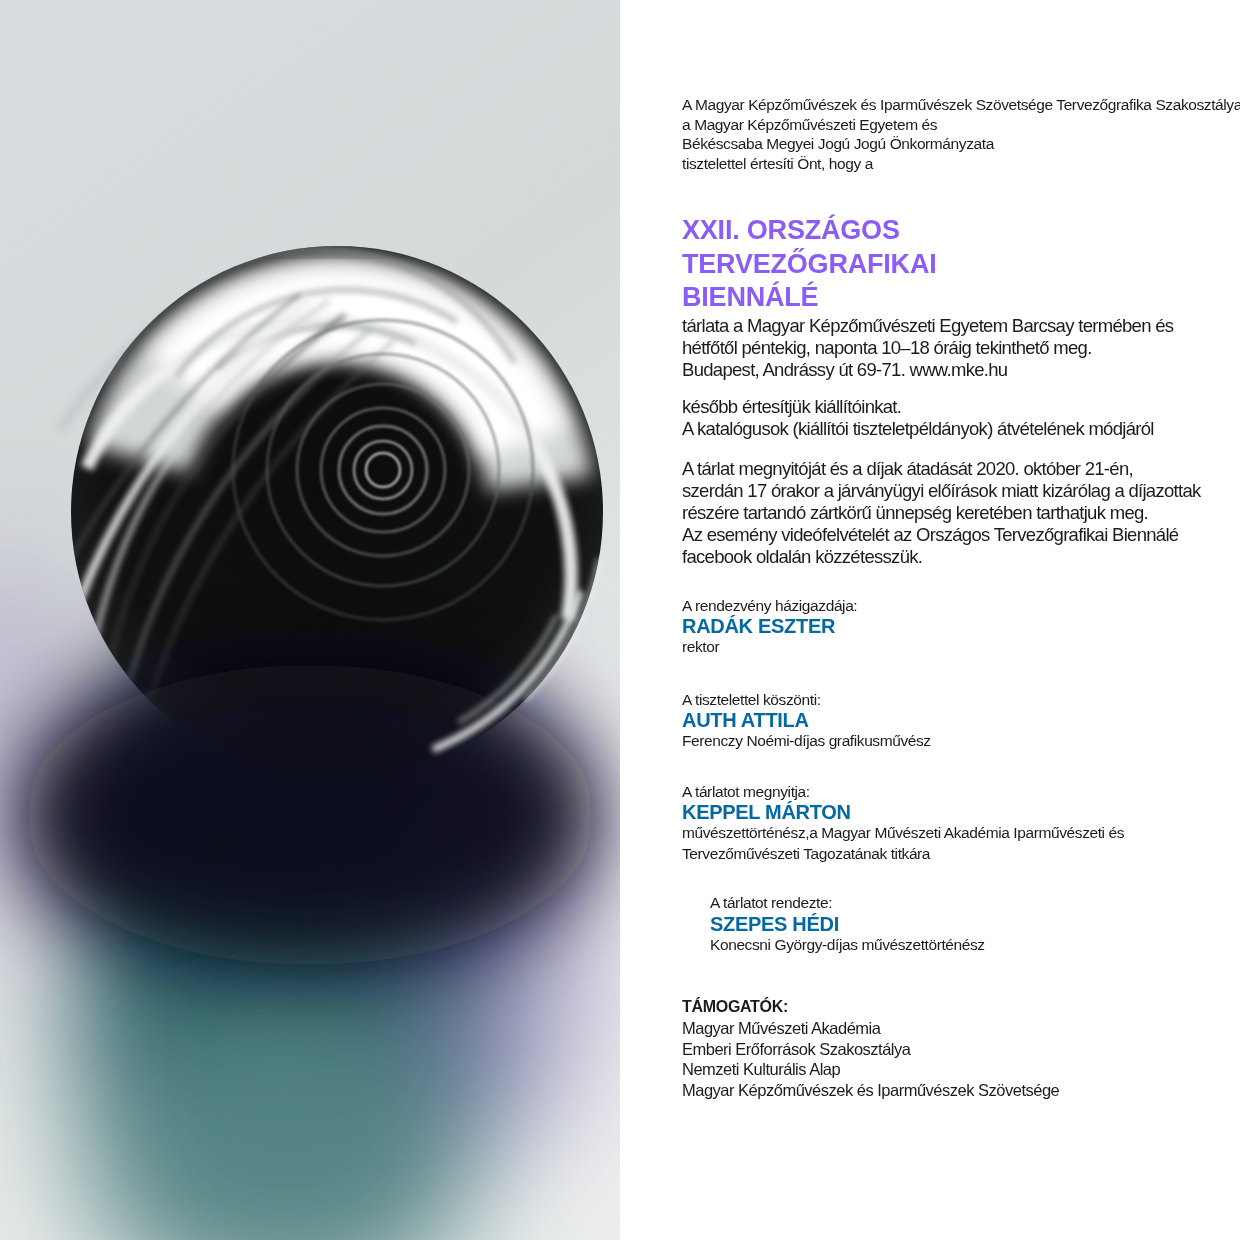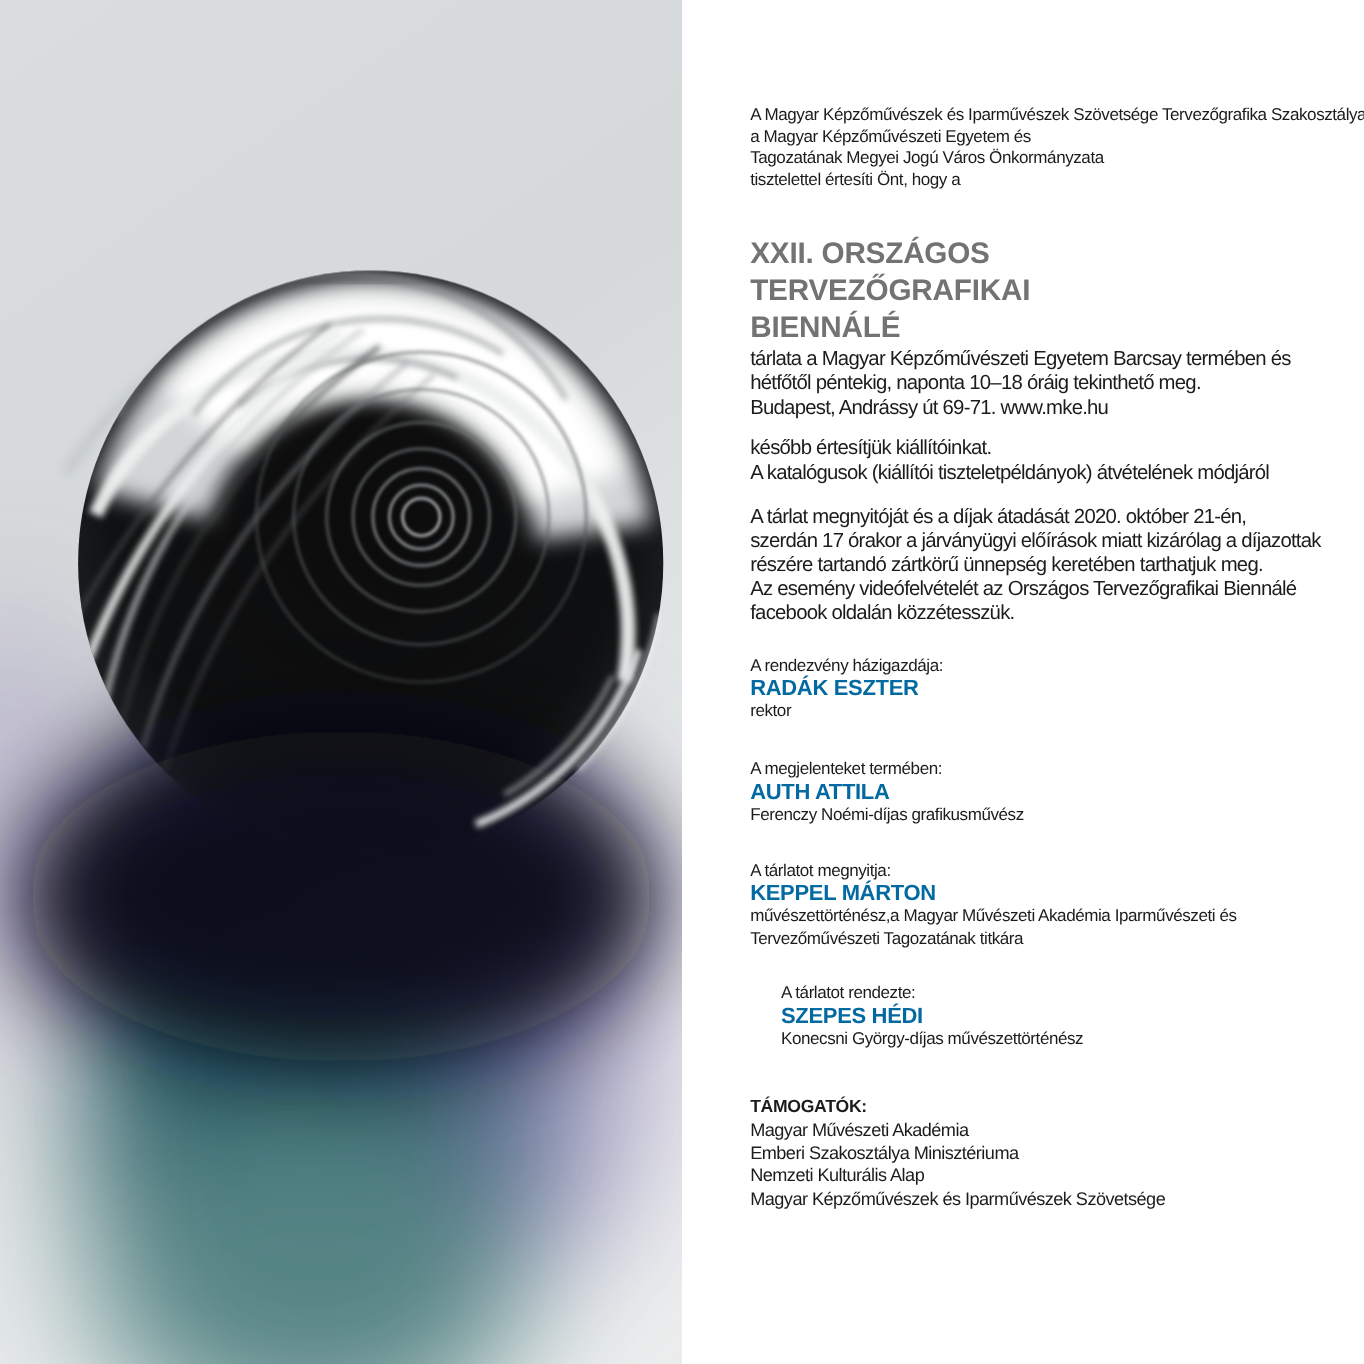--- a/index.html
+++ b/index.html
@@ -165,25 +165,25 @@
         </g>
       </g>
     </svg>
   </div>
 
   <div class="text-panel">
 
     <p class="intro multiline">
         <span class="line">A Magyar Képzőművészek és Iparművészek Szövetsége Tervezőgrafika Szakosztálya,</span>
         <span class="line">a Magyar Képzőművészeti Egyetem és</span>
-        <span class="line">Tagozatának Megyei Jogú Város Önkormányzata</span>
+        <span class="line">Békéscsaba Megyei Jogú Jogú Önkormányzata</span>
         <span class="line">tisztelettel értesíti Önt, hogy a</span>
       </p>
 
-    <h1 class="title multiline" style="color: #737373;">
+    <h1 class="title multiline" style="color: #8b5cf6;">
         <span class="line">XXII. ORSZÁGOS</span>
         <span class="line">TERVEZŐGRAFIKAI</span>
         <span class="line">BIENNÁLÉ</span>
       </h1>
 
     <p class="body-par details multiline">
         <span class="line">tárlata a Magyar Képzőművészeti Egyetem Barcsay termében és</span>
         <span class="line">hétfőtől péntekig, naponta 10–18 óráig tekinthető meg.</span>
         <span class="line">Budapest, Andrássy út 69-71.  www.mke.hu</span>
       </p>
@@ -203,21 +203,21 @@
 
     <div class="person person-1">
       <p class="person-label">A rendezvény házigazdája:</p>
       <p class="person-name">RADÁK ESZTER</p>
       <p class="person-role multiline">
           <span class="line">rektor</span>
         </p>
     </div>
 
     <div class="person person-2">
-      <p class="person-label">A megjelenteket termében:</p>
+      <p class="person-label">A tisztelettel köszönti:</p>
       <p class="person-name">AUTH ATTILA</p>
       <p class="person-role multiline">
           <span class="line">Ferenczy Noémi-díjas grafikusművész</span>
         </p>
     </div>
 
     <div class="person person-3">
       <p class="person-label">A tárlatot megnyitja:</p>
       <p class="person-name">KEPPEL MÁRTON</p>
       <p class="person-role multiline">
@@ -230,19 +230,19 @@
       <p class="person-label">A tárlatot rendezte:</p>
       <p class="person-name">SZEPES HÉDI</p>
       <p class="person-role multiline">
           <span class="line">Konecsni György-díjas művészettörténész</span>
         </p>
     </div>
 
     <div class="sponsors">
       <p class="sponsors-heading">TÁMOGATÓK:</p>
       <p class="sponsor-item">Magyar Művészeti Akadémia</p>
-      <p class="sponsor-item">Emberi Szakosztálya Minisztériuma</p>
+      <p class="sponsor-item">Emberi Erőforrások Szakosztálya</p>
       <p class="sponsor-item">Nemzeti Kulturális Alap</p>
       <p class="sponsor-item">Magyar Képzőművészek és Iparművészek Szövetsége</p>
     </div>
 
   </div>
 </div>
 
 </body></html>

